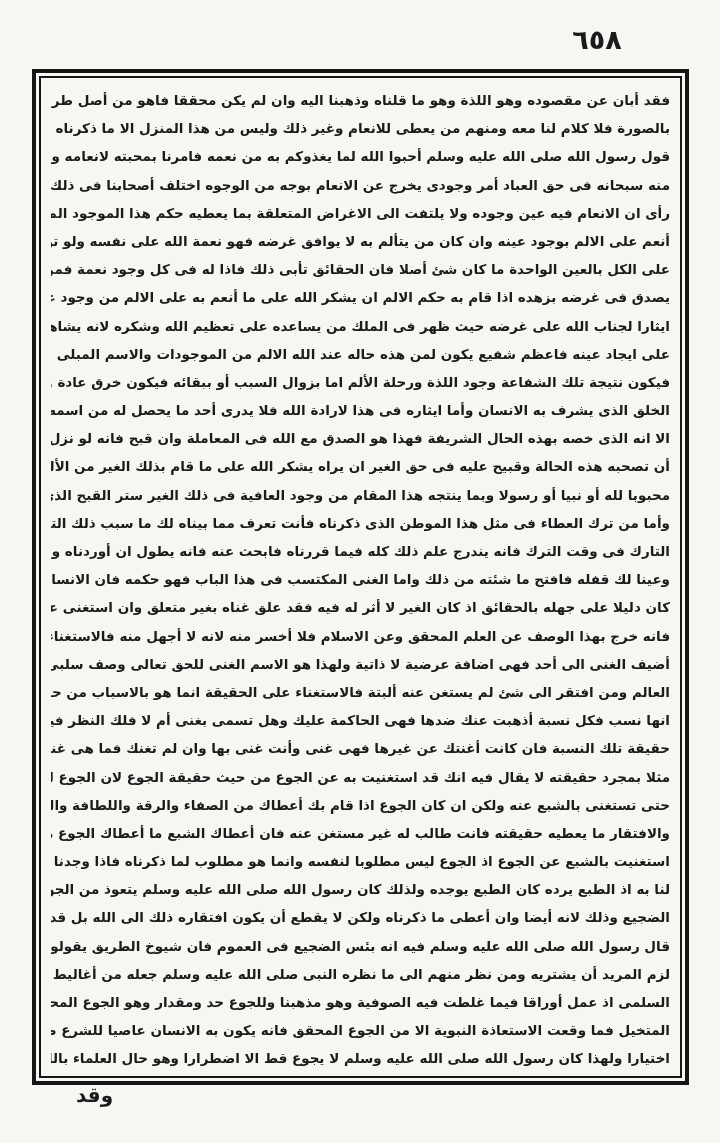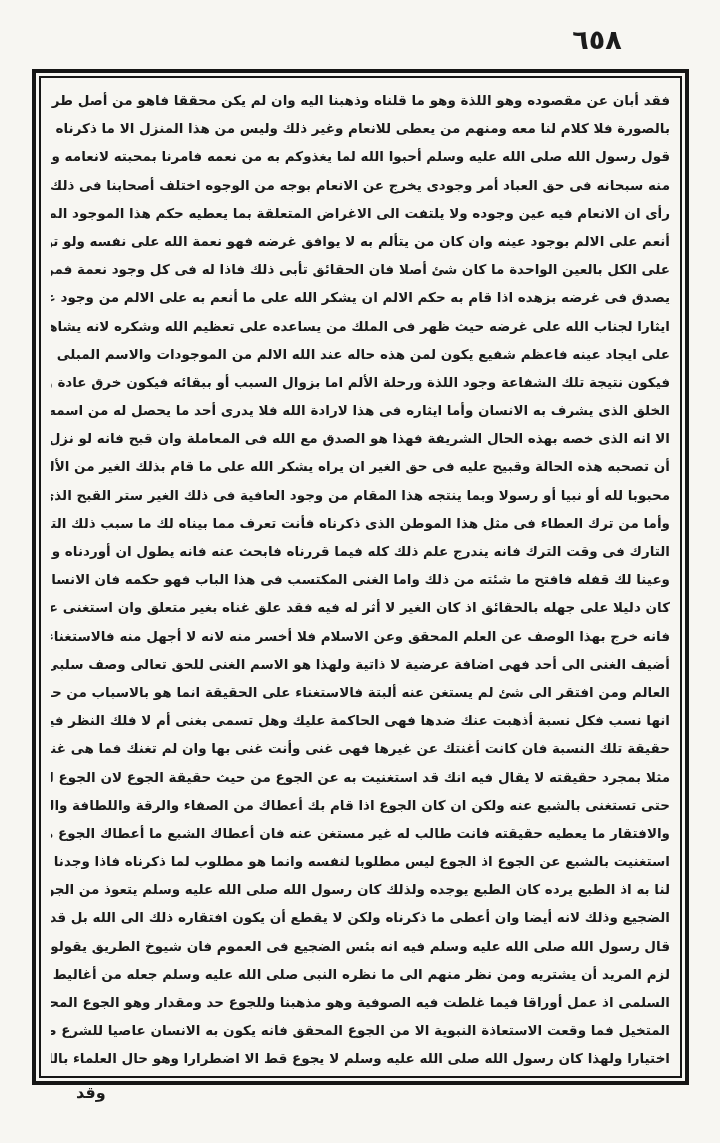--- a/index.html
+++ b/index.html
@@ -58,21 +58,21 @@
     direction:rtl;
     text-align:justify;
     text-align-last:justify;
     white-space:nowrap;
     overflow:hidden;
     color:var(--ink);
   }
   .catchword{
     position:absolute;
     left:76px;top:1083px;
-    font-size:16px;
+    font-size:20px;
     font-weight:bold;
     direction:rtl;
   }
 </style>
 </head>
 <body>
 
 <div class="scan">
 
   <div class="page-number">٦٥٨</div>

